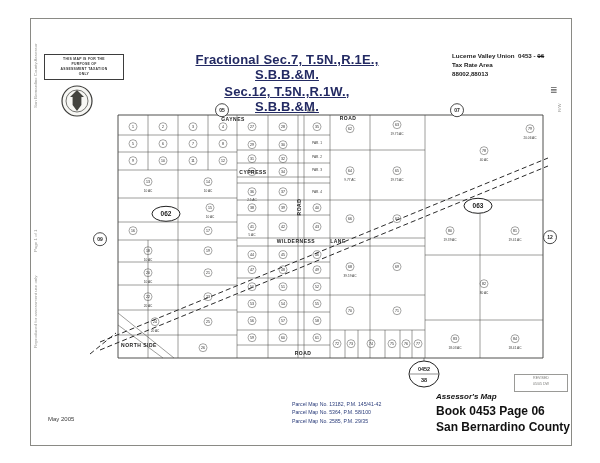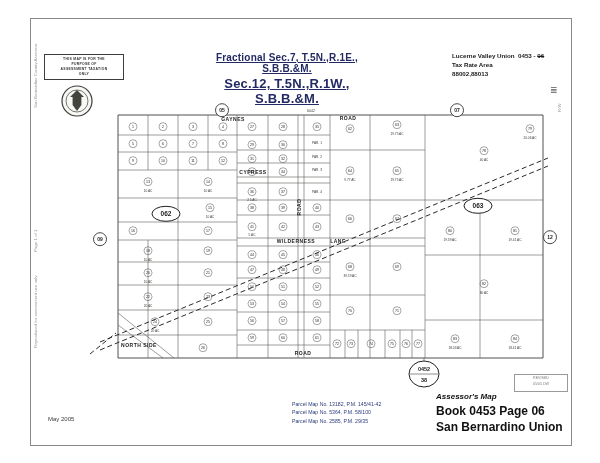--- a/index.html
+++ b/index.html
@@ -8,21 +8,21 @@
   .sheet-border{position:absolute;left:30px;top:18px;width:540px;height:426px;
         border:1px solid #8a8a85;}
   
   .stamp{position:absolute;left:44px;top:54px;width:76px;border:1px solid #3d3d3d;
         padding:2px 1px;text-align:center;font-size:3.4px;line-height:1.5;
         letter-spacing:.3px;font-weight:bold;color:#333;}
   .seal{position:absolute;left:58px;top:82px;width:38px;height:38px;}
   
   .title{position:absolute;left:192px;top:52px;width:190px;text-align:center;
         color:#232a63;font-weight:bold;}
-  .title .t1{font-size:10px;text-decoration:underline;letter-spacing:.2px;}
+  .title .t1{font-size:13px;text-decoration:underline;letter-spacing:.2px;}
   .title .t2{font-size:13px;text-decoration:underline;margin-top:2px;letter-spacing:.2px;}
   
   .hdr-right{position:absolute;left:452px;top:52px;width:120px;color:#191919;
         font-weight:bold;font-size:6.2px;line-height:1.45;}
   .strike{text-decoration:line-through;}
   
   .vtext{position:absolute;transform:rotate(-90deg);transform-origin:left top;
         font-size:4.4px;color:#9a9a97;white-space:nowrap;}
   .hatch{position:absolute;left:550px;top:85px;font-size:9px;color:#555;}
   
@@ -587,16 +587,16 @@
   </div>
 
   <div class="revbox">
     <div>REVISED</div>
     <div>05/05 DW</div>
   </div>
 
   <div class="assessor">
     <div class="a1">Assessor's Map</div>
     <div class="a2">Book 0453 Page 06</div>
-    <div class="a3">San Bernardino Union</div>
+    <div class="a3">San Bernardino County</div>
   </div>
 
 </div>
 
 </body></html>

